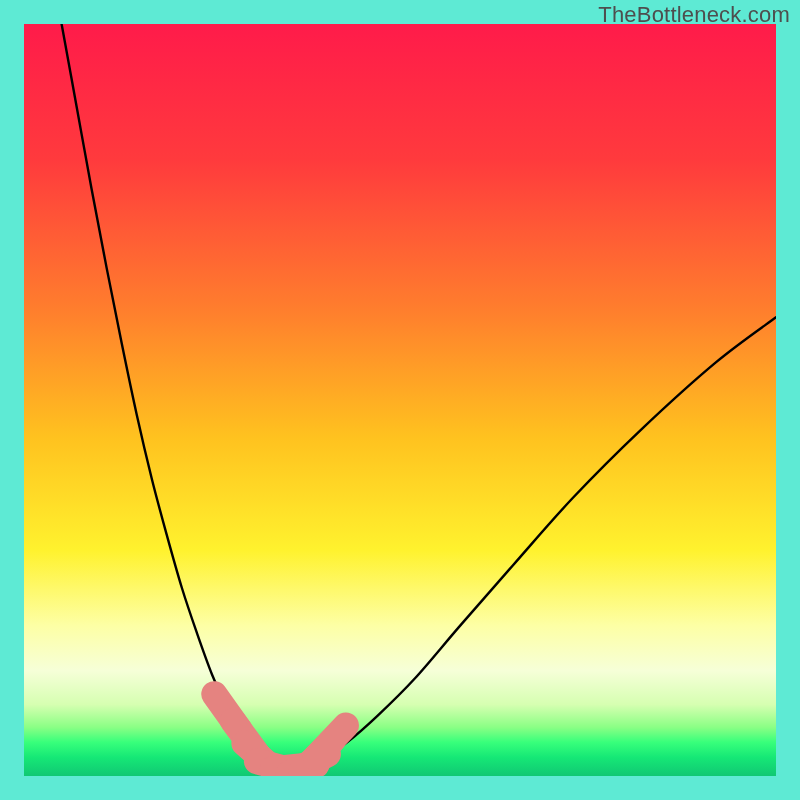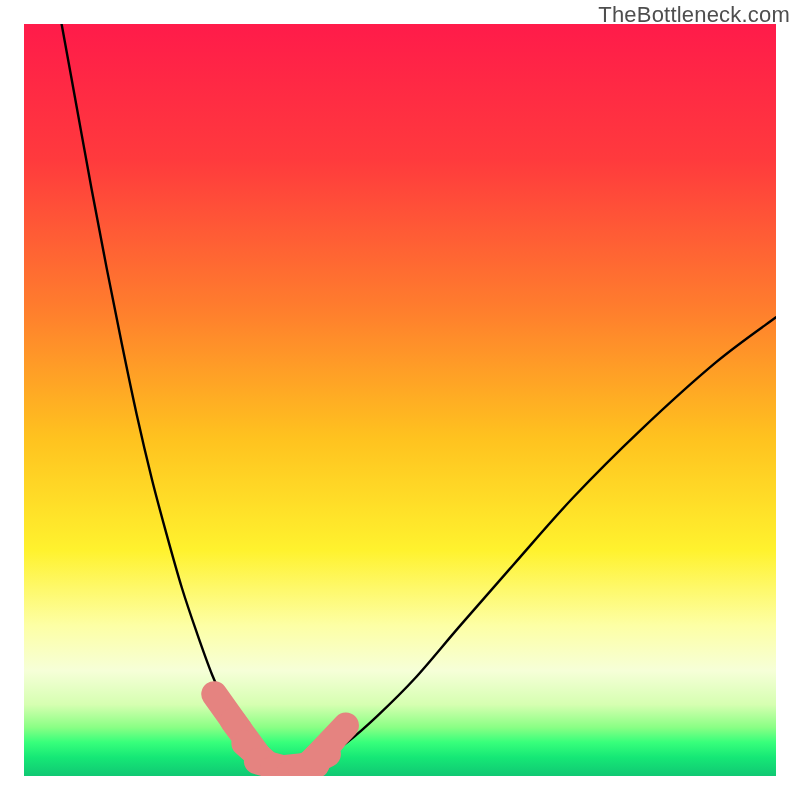--- a/index.html
+++ b/index.html
@@ -10,21 +10,21 @@
     overflow: hidden;
     background: #000;
     font-family: Arial, Helvetica, sans-serif;
   }
   .frame {
     position: absolute;
     left: 0;
     top: 0;
     width: 800px;
     height: 800px;
-    background: #ffffff;
+    background: #5eead4;
   }
   .plot {
     position: absolute;
     left: 24px;
     top: 24px;
     width: 752px;
     height: 752px;
     overflow: hidden;
   }
   .gradient {

